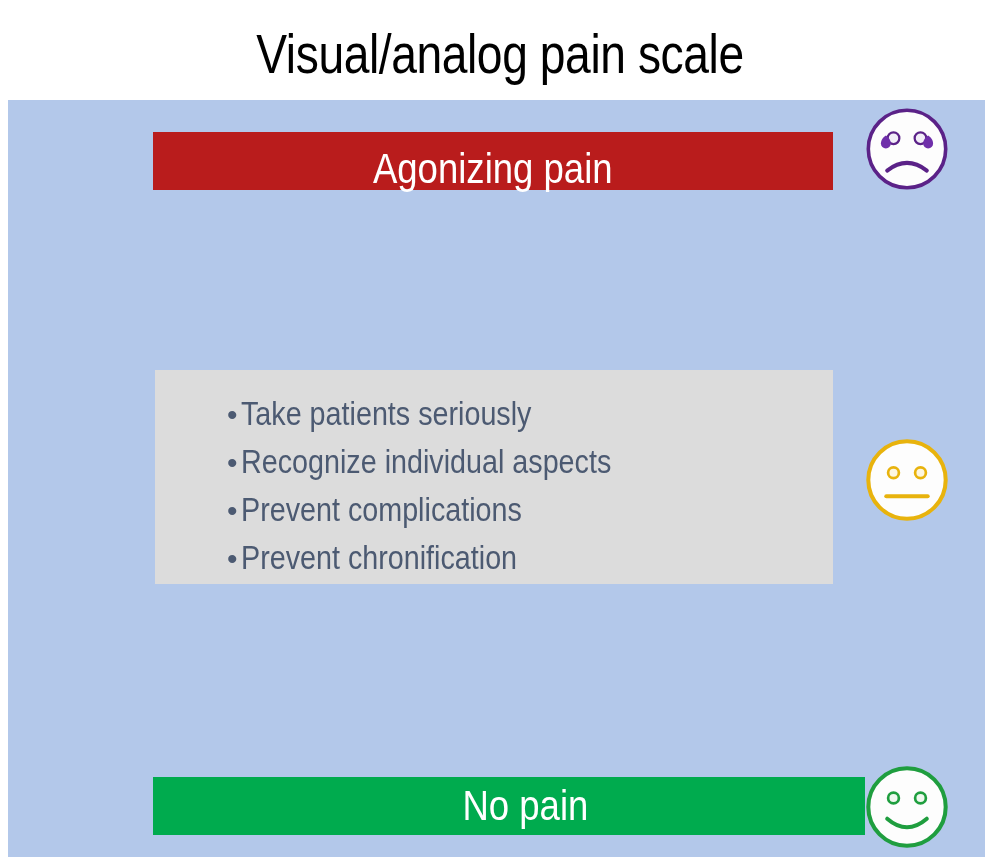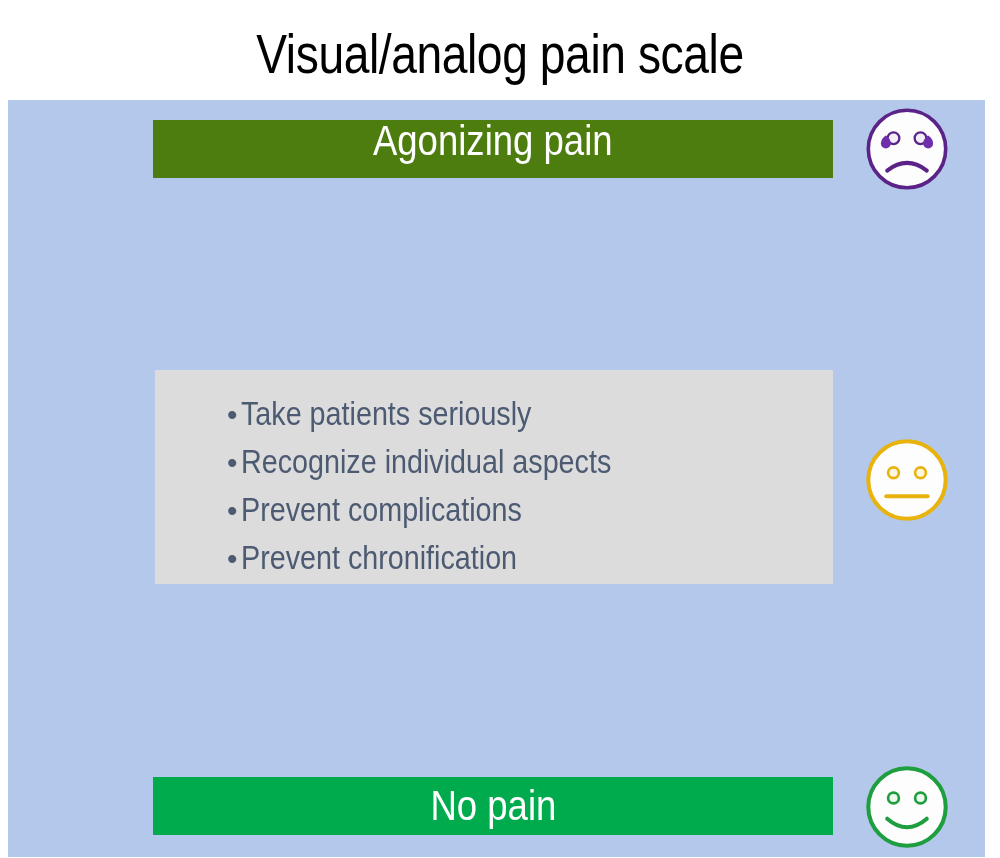--- a/index.html
+++ b/index.html
@@ -77,26 +77,26 @@
   .sb-purple { background: #6f2faa; color: #ffffff; }
   .sb-red    { background: #fb0007; color: #ffffff; }
   .sb-orange { background: #fbbf24; color: #5d5a4a; }
   .sb-yellow { background: #fbf614; color: #4f4d3e; }
   .sb-sage   { background: #cfe5b9; color: #5c5c5c; }
 
   
   #band-top {
     position: absolute;
     left: 153px;
-    top: 108px;
+    top: 120px;
     width: 680px;
     height: 58px;
-    background: #4d7c0f;
-    display: flex;
-    align-items: flex-start;
+    background: #b91c1c;
+    display: flex;
+    align-items: flex-end;
     justify-content: center;
   }
   #band-top .band-label {
     font-size: 42px;
     line-height: 1;
     color: #ffffff;
     font-family: "Liberation Sans", sans-serif;
     transform: scaleX(0.87);
     white-space: nowrap;
   }
@@ -105,20 +105,21 @@
   #band-bottom {
     position: absolute;
     left: 153px;
     top: 765px;
     width: 680px;
     height: 58px;
     background: #00ab4e;
     display: flex;
     align-items: center;
     justify-content: center;
+    padding-left: 32px;
   }
   #band-bottom .band-label {
     font-size: 42px;
     line-height: 1;
     color: #ffffff;
     font-family: "Liberation Sans", sans-serif;
     transform: scaleX(0.87);
     white-space: nowrap;
   }
 

